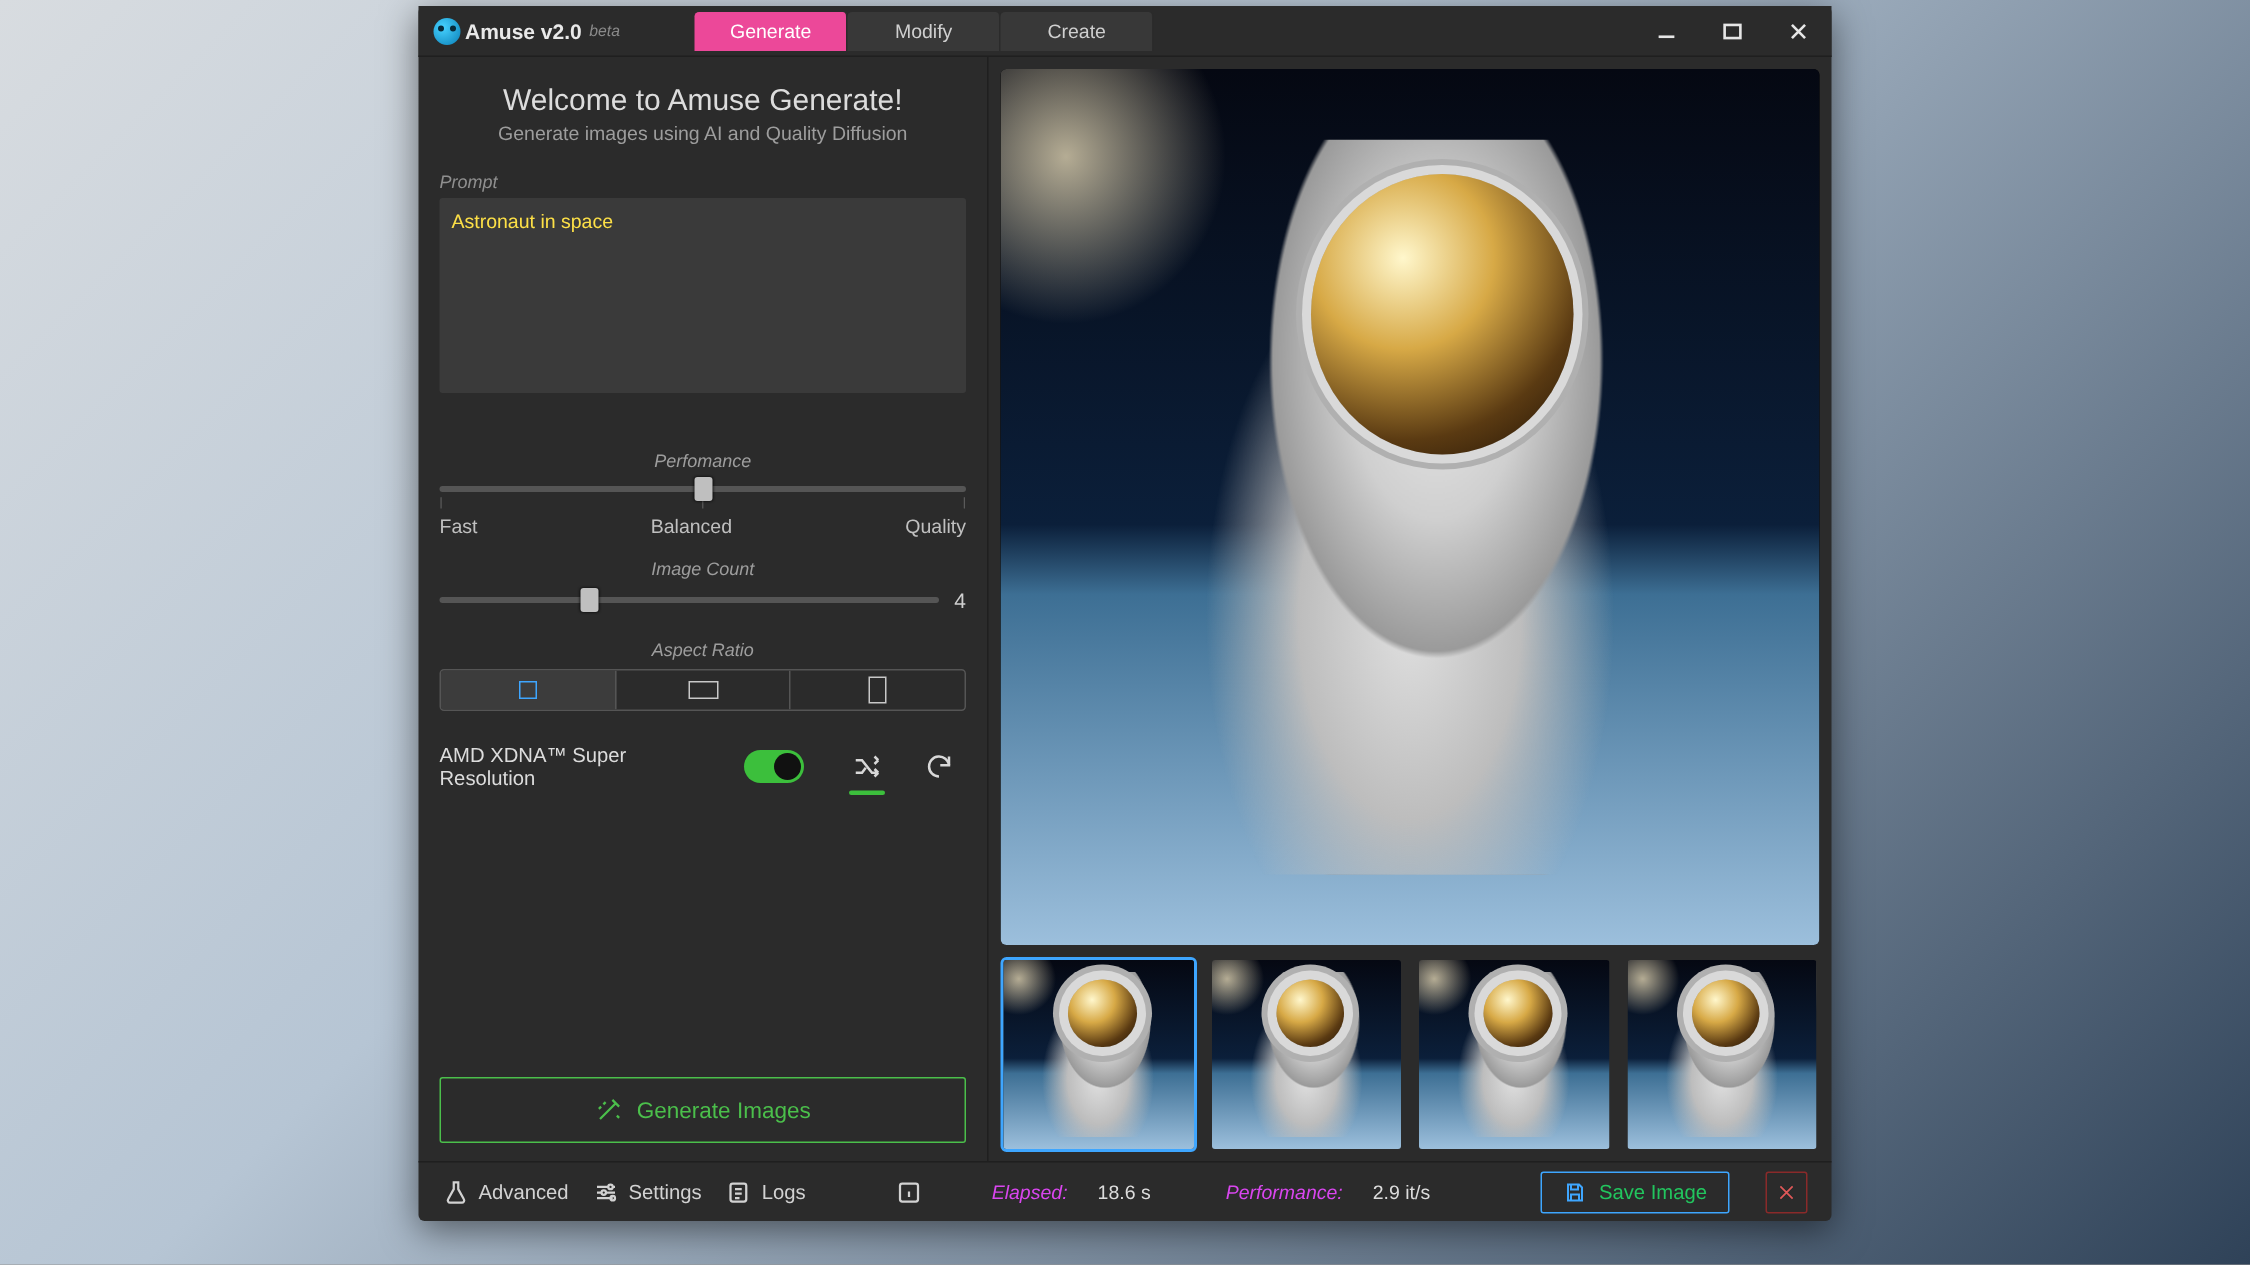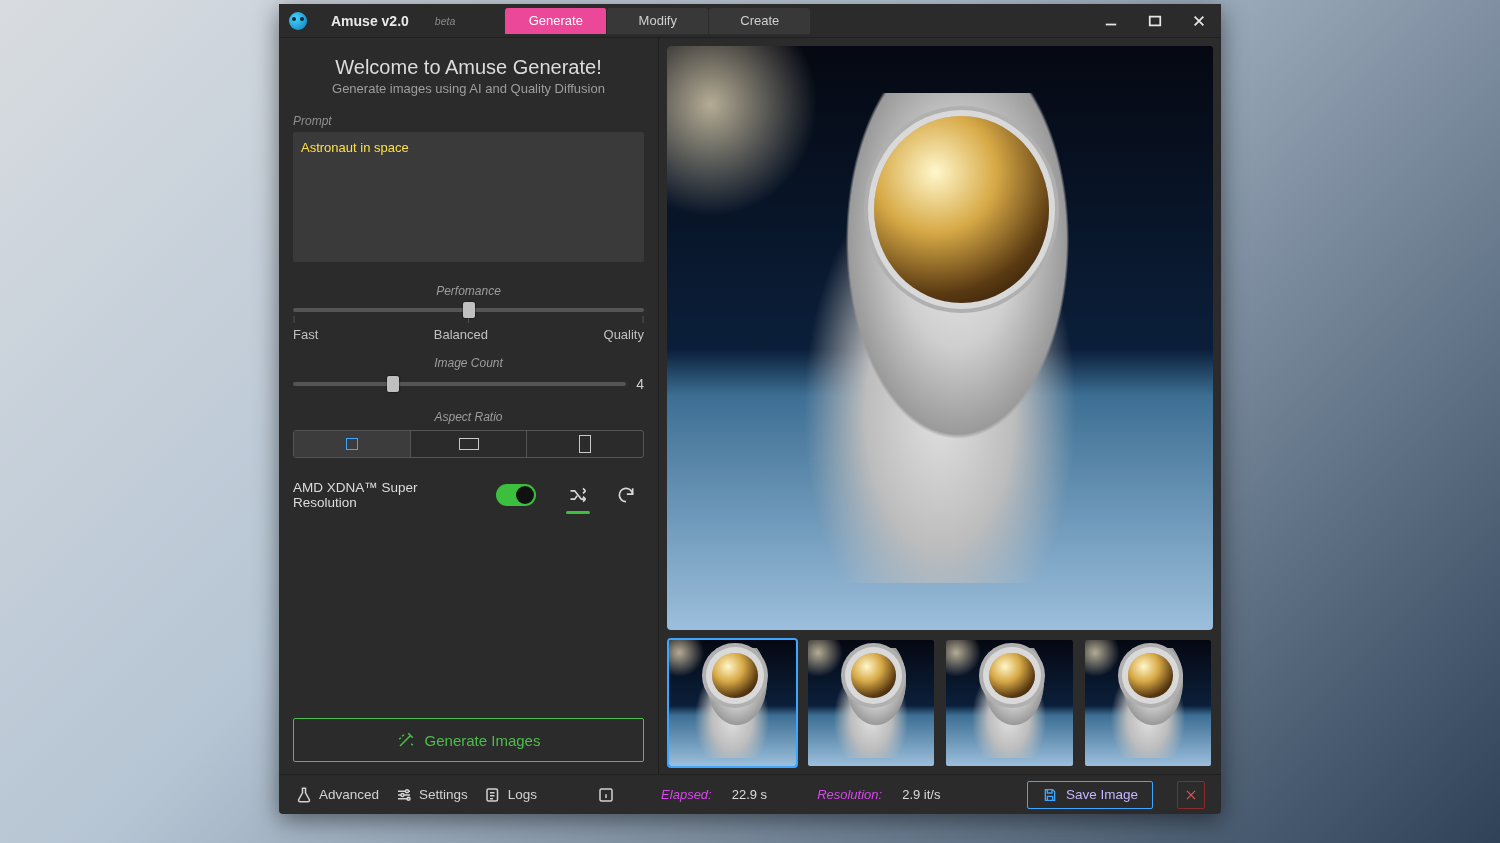--- a/index.html
+++ b/index.html
@@ -19,21 +19,21 @@
     color: #bdbdbd;
     font-size: 13px;
   }
 
   
   .titlebar {
     height: 34px; display: flex; align-items: center;
     background: #2b2b2b;
     border-bottom: 1px solid #1f1f1f;
   }
-  .titlebar .brand { display: flex; align-items: center; gap: 24px; padding-left: 10px; }
+  .titlebar .brand { display: flex; align-items: center; gap: 3px; padding-left: 10px; }
   .titlebar .brand-icon {
     width: 18px; height: 18px; border-radius: 50%;
     background: radial-gradient(circle at 35% 35%, #46d2ff, #0a7fb7);
     position: relative;
   }
   .titlebar .brand-icon::after{
     content:""; position:absolute; left:3px; top:5px; width:4px; height:4px;
     background:#072a3a; border-radius:50%; box-shadow:8px 0 0 #072a3a;
   }
   .titlebar .brand-title { color: #e9e9e9; font-size: 14px; font-weight: 600; }
@@ -65,21 +65,21 @@
   .welcome-title { color:#dcdcdc; font-size:20px; text-align:center; }
   .welcome-sub   { color:#9d9d9d; font-size:13px; text-align:center; margin-top:2px; }
 
   .section-label { color:#8f8f8f; font-style: italic; font-size:12px; margin-top:18px; }
   .prompt-box {
     margin-top:4px; width:100%; height:130px;
     background:#3a3a3a; border:none; color:#fde047;
     font-size:13px; padding:8px; resize:none; border-radius:2px;
   }
 
-  .perf-wrap { margin-top:22px; }
+  .perf-wrap { margin-top:38px; }
   .perf-title { text-align:center; color:#9d9d9d; font-style: italic; font-size:12px; }
   .slider-track {
     position:relative; height:4px; background:#555; margin:10px 0 0 0; border-radius:2px;
   }
   .slider-thumb {
     position:absolute; top:-6px; width:12px; height:16px;
     background:#bfbfbf; border-radius:2px; box-shadow:0 0 2px #000;
     transform:translateX(-50%);
   }
   .slider-ticks { display:flex; justify-content:space-between; font-size:8px; color:#666; margin-top:2px;}
@@ -177,21 +177,21 @@
     height:40px; border-top:1px solid #1f1f1f;
     display:flex; align-items:center; padding:0 16px; gap:16px;
   }
   .bbtn { display:flex; align-items:center; gap:6px; color:#d2d2d2; cursor:pointer; font-size:13.5px;}
   .bbtn svg{ width:18px; height:18px; stroke:#d2d2d2; stroke-width:2; fill:none;}
   .bottombar .sep { width:28px; }
   .stat-label { color:#d946ef; font-style: italic; font-size:13px;text-align:right;}
   .stat-val   { color:#dcdcdc; font-size:13px; margin-left:4px;}
   .bottombar .spacer { flex:1; }
   .save-btn {
-    height:28px; padding:0 14px; border:1px solid #3ea6ff; color:#c4b5fd;
+    height:28px; padding:0 14px; border:1px solid #3ea6ff; color:#22c55e;
     display:flex; align-items:center; gap:8px; cursor:pointer; border-radius:2px; font-size:13.5px;
   }
   .save-btn svg{ width:16px; height:16px; stroke:#3ea6ff; stroke-width:2; fill:none;}
   .del-btn {
     width:28px; height:28px; border:1px solid #8a2a2a; border-radius:2px;
     display:flex; align-items:center; justify-content:center; margin-left:8px; cursor:pointer;
   }
   .del-btn svg{ width:14px; height:14px; stroke:#e05858; stroke-width:2; fill:none;}
 </style>
 </head>
@@ -357,23 +357,23 @@
     </div>
     <div class="sep"></div>
     <div class="bbtn" style="gap:0;">
       <svg viewBox="0 0 24 24">
           <rect x="4" y="4" width="16" height="16" rx="2"></rect>
           <path d="M12 8v0M12 11v5"></path>
         </svg>
     </div>
     <div class="sep" style="width:14px;"></div>
     <span class="stat-label">Elapsed:</span>
-    <span class="stat-val">22.9 s</span>
+    <span class="stat-val">18.6 s</span>
     <div style="width:18px;"></div>
-    <span class="stat-label">Resolution:</span>
+    <span class="stat-label">Performance:</span>
     <span class="stat-val">2.9 it/s</span>
 
     <div class="spacer"></div>
 
     <div class="save-btn">
       <svg viewBox="0 0 24 24">
           <path d="M5 4h11l3 3v13H5z"></path>
           <path d="M8 4v5h7V4M8 20v-6h8v6"></path>
         </svg>
       <span>Save Image</span>

